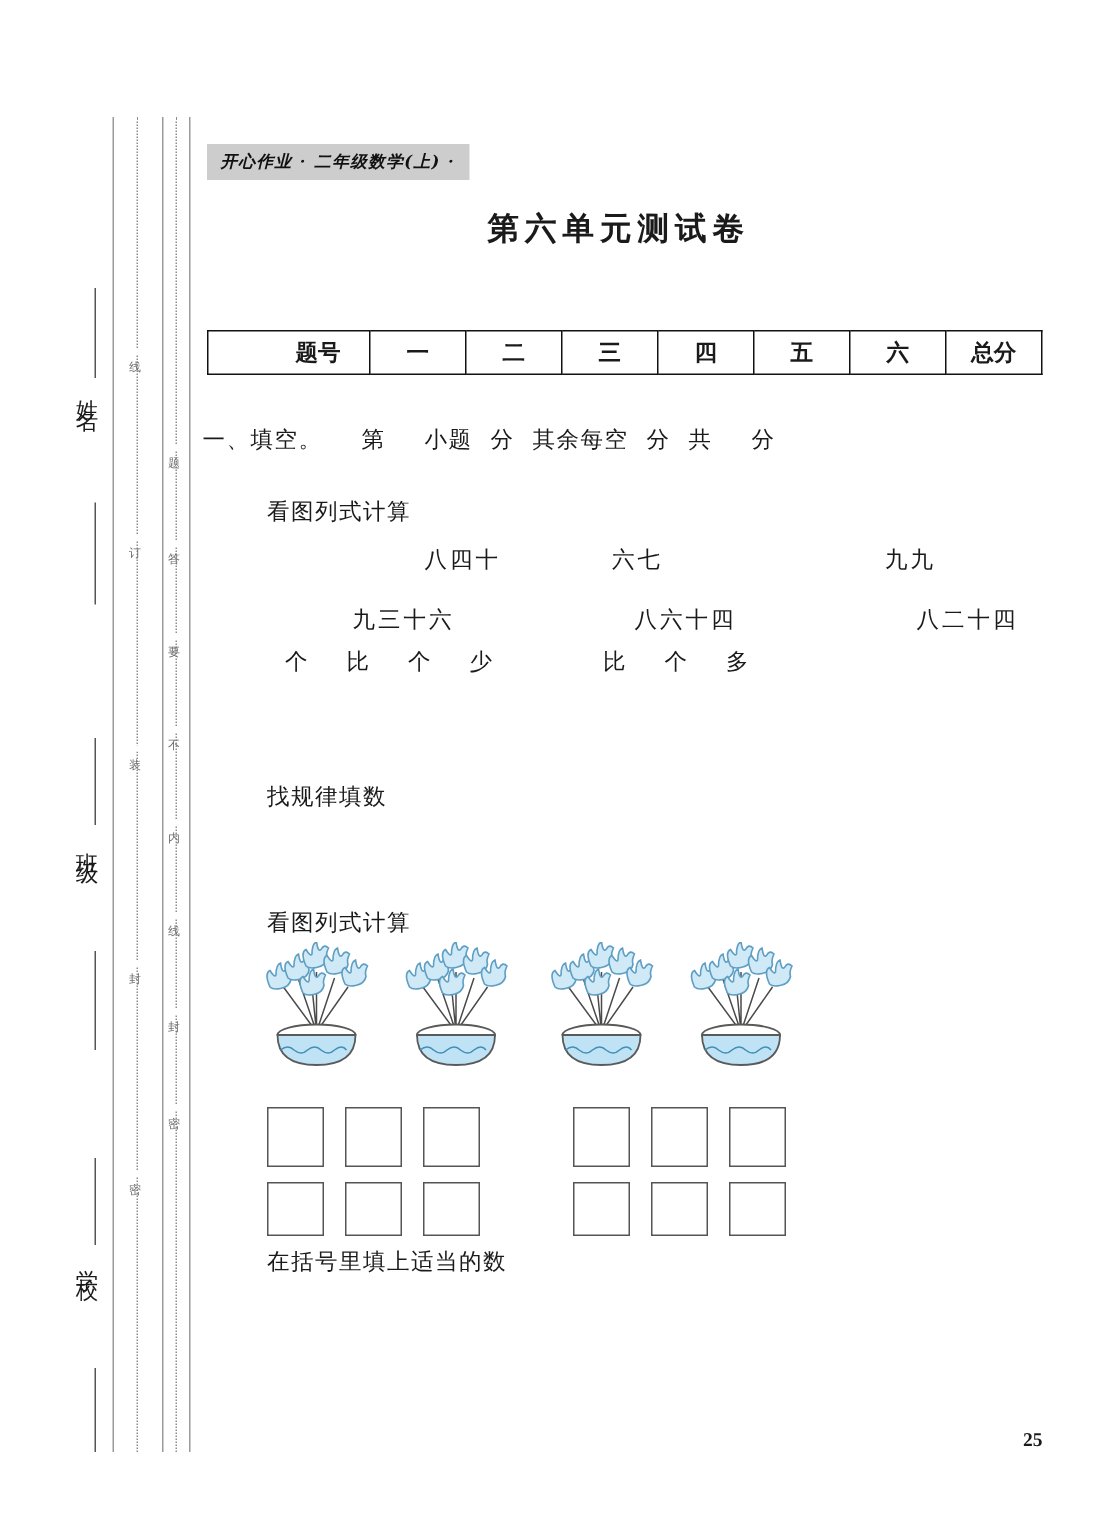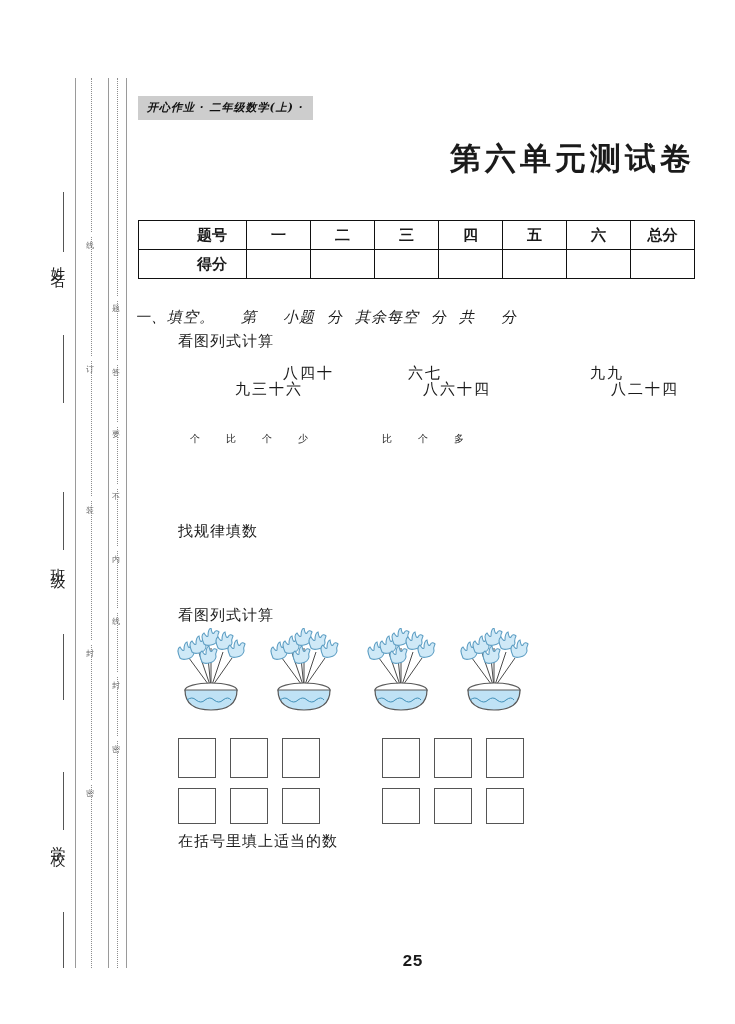--- a/index.html
+++ b/index.html
@@ -86,22 +86,22 @@
     letter-spacing: 1px;
     font-family: "DejaVu Serif", "Liberation Serif", serif;
     font-weight: bold;
     font-style: italic;
   }
 
   .paper-title {
     position: absolute;
     left: 0; top: 138px;
     width: 565px;
-    text-align: right;
-    font-size: 31px;
+    text-align: center;
+    font-size: 21px;
     font-weight: bold;
     letter-spacing: 4px;
     font-family: Liberation Mono, monospace;
   }
 
   .meta-line {
     position: absolute;
     right: 40px; top: 188px;
     font-size: 14px;
     letter-spacing: 1px;
@@ -150,21 +150,21 @@
   .formula-row {
     position: absolute;
     font-size: 15px;
     letter-spacing: 2px;
     white-space: nowrap;
   }
   .formula-row span.f { display: inline-block; }
 
   .compare-row {
     position: absolute;
-    font-size: 10px;
+    font-size: 15px;
     white-space: nowrap;
   }
   .compare-row span.c { display:inline-block; }
 
   
   .pots {
     position: absolute;
     left: 38px; top: 628px;
     width: 370px;
     height: 92px;
@@ -176,24 +176,24 @@
   .abox {
     position: absolute;
     border: 1.5px solid #555;
     background: #fff;
   }
 
   .page-num {
     position: absolute;
     left: 0; top: 952px;
     width: 565px;
-    text-align: center;
-    font-size: 17px;
+    text-align: right;
+    font-size: 13px;
     font-weight: bold;
-    font-family: Liberation Mono, monospace;
+    font-family: Liberation Serif, serif;
   }
 </style>
 </head>
 <body>
 
 <div class="left-strip">
 
   <div class="solid-rule rule-a"></div>
   <div class="solid-rule rule-b"></div>
   <div class="solid-rule rule-c"></div>
@@ -241,44 +241,34 @@
         <tr>
       <td class="label">题号</td>
       <td>一</td>
       <td>二</td>
       <td>三</td>
       <td>四</td>
       <td>五</td>
       <td>六</td>
       <td>总分</td>
     </tr>
-    <tr>
-      <td class="label">得分</td>
-      <td></td>
-      <td></td>
-      <td></td>
-      <td></td>
-      <td></td>
-      <td></td>
-      <td></td>
-    </tr>
   </tbody>
     </table>
 
-  <div class="q-head" style="top:308px;font-style:italic;">
+  <div class="q-head" style="top:284px;">
     <span>一、填空。</span><span class="sp-m"></span><span>第</span><span class="sp-m"></span><span>小题</span><span class="sp-s"></span><span>分</span><span class="sp-s"></span><span>其余每空</span><span class="sp-s"></span><span>分</span><span class="sp-s"></span><span>共</span><span class="sp-m"></span><span>分</span>
   </div>
 
   <div class="q-sub" style="left:48px; top:332px;">看图列式计算</div>
 
   <div class="formula-row" style="left:105px; top:364px;margin-left:48px;">
     <span class="f">八四十</span><span class="sp-xl"></span><span class="f">六七</span><span class="sp-xl"></span><span class="sp-xl"></span><span class="f">九九</span>
   </div>
 
-  <div class="formula-row" style="left:105px; top:380px;">
+  <div class="formula-row" style="left:105px; top:404px;">
     <span class="f">九三十六</span><span class="sp-xl"></span><span class="sp-l"></span><span class="f">八六十四</span><span class="sp-xl"></span><span class="sp-l"></span><span class="f">八二十四</span>
   </div>
 
   <div class="compare-row" style="left:60px; top:432px;">
     <span class="c">个</span><span class="sp-m"></span><span class="c">比</span><span class="sp-m"></span><span class="c">个</span><span class="sp-m"></span><span class="c">少</span><span class="sp-xl"></span><span class="c">比</span><span class="sp-m"></span><span class="c">个</span><span class="sp-m"></span><span class="c">多</span>
   </div>
 
 
   <div class="q-sub" style="left:48px; top:494px;margin-top:28px;">找规律填数</div>
 

